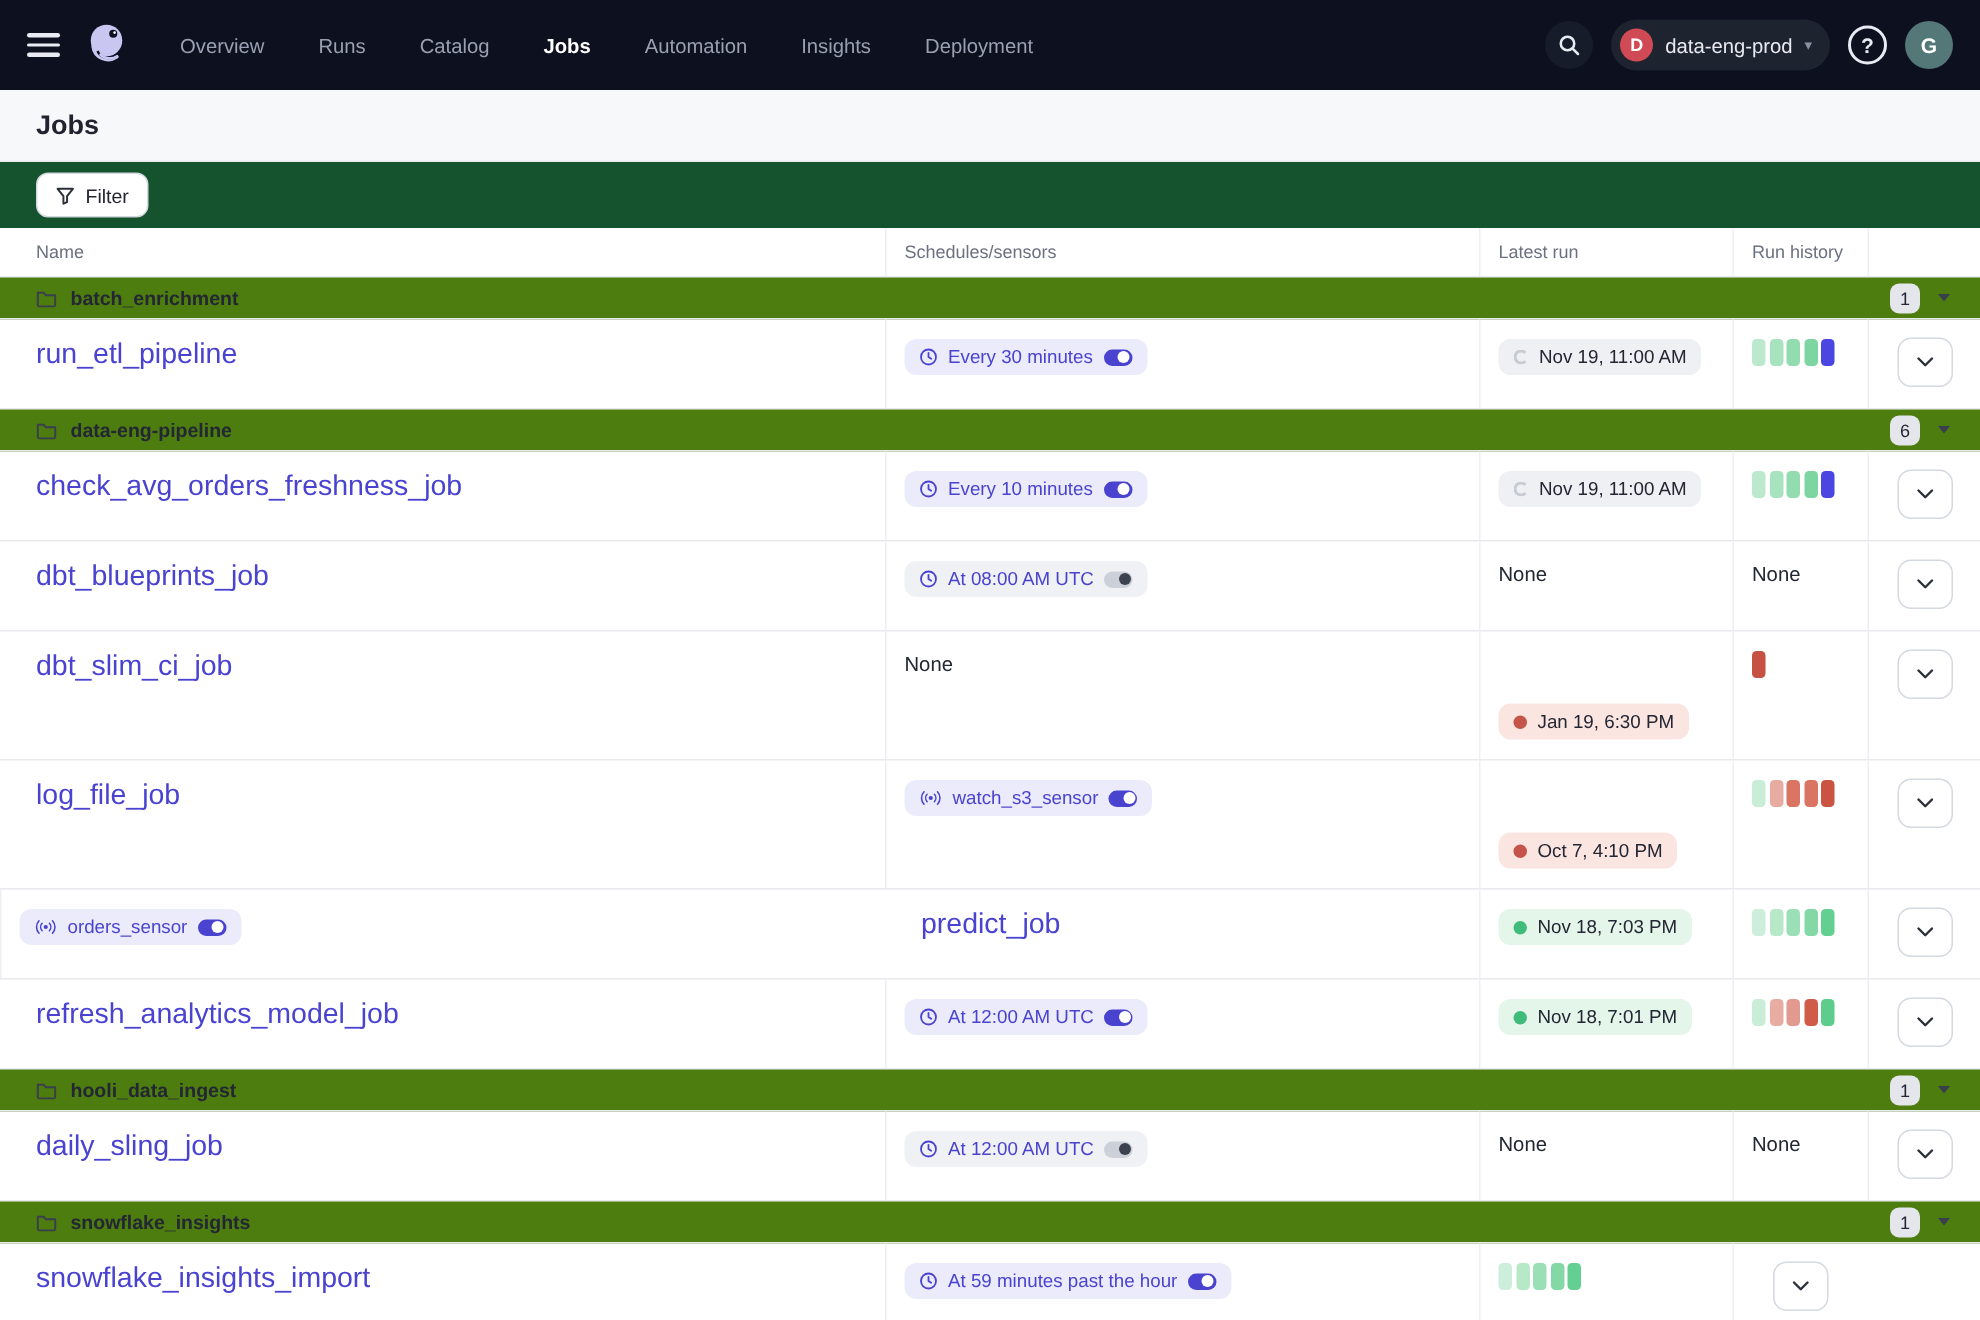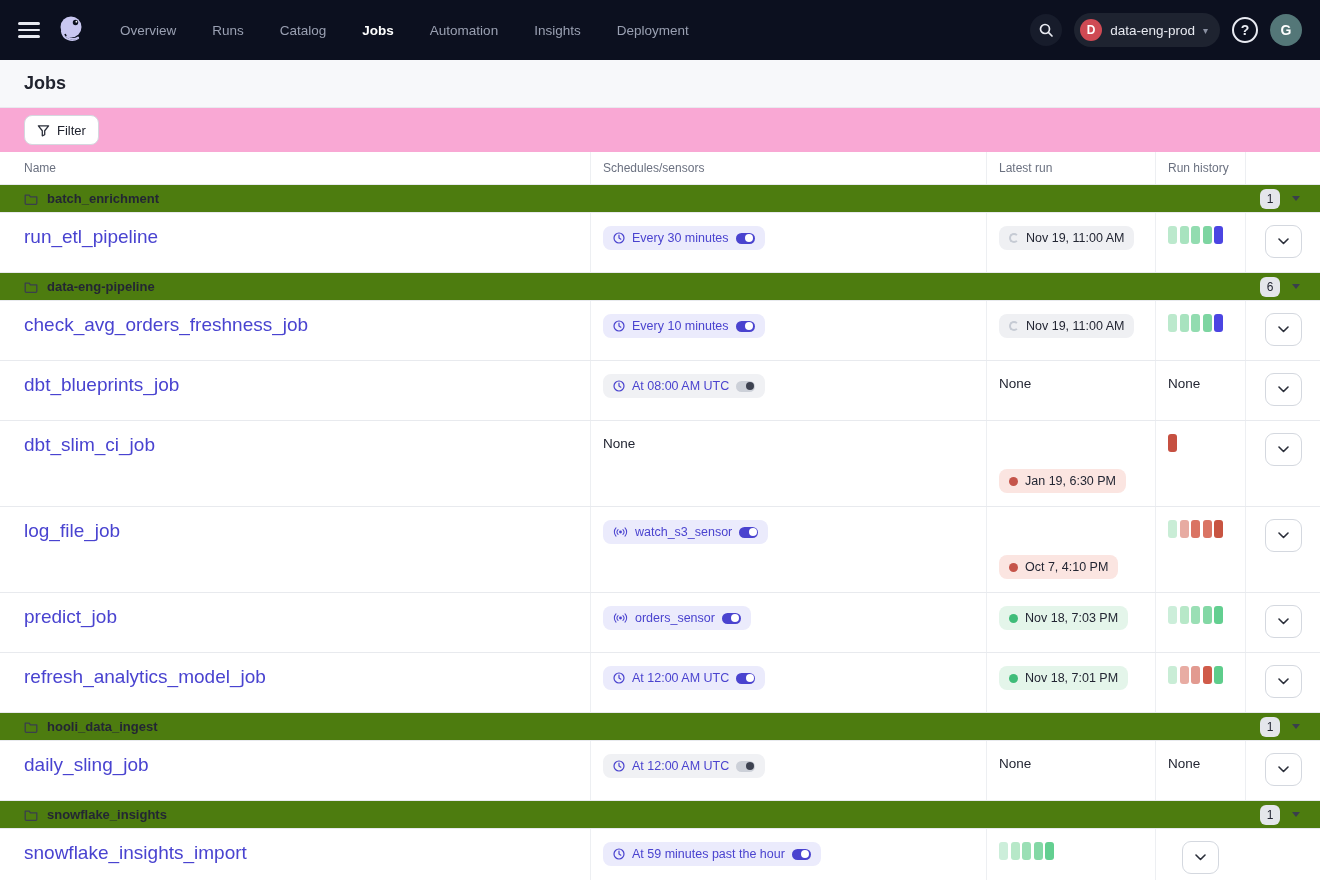--- a/index.html
+++ b/index.html
@@ -18,21 +18,21 @@
   .deploy-pill { display:flex; align-items:center; gap:8px; background:#1e2330; border-radius:17px; height:34px; padding:0 12px 0 6px; cursor:pointer; }
   .deploy-initial { width:22px; height:22px; border-radius:50%; background:#cf4a54; color:#fff; font-size:12px; font-weight:700; display:flex; align-items:center; justify-content:center; }
   .deploy-name { color:#e8eaf1; font-size:13.5px; }
   .deploy-caret { color:#8b91a2; font-size:10px; }
   .help-btn { width:26px; height:26px; border-radius:50%; border:2px solid #e9ebf2; background:transparent; color:#e9ebf2; font-size:14px; font-weight:700; display:flex; align-items:center; justify-content:center; cursor:pointer; }
   .avatar { width:32px; height:32px; border-radius:50%; background:#547778; color:#fff; font-size:14px; font-weight:600; display:flex; align-items:center; justify-content:center; cursor:pointer; }
 
   
   .page-header { height:48px; background:#f7f8fa; border-bottom:1px solid #e8eaee; display:flex; align-items:center; padding:0 24px; }
   .page-title { font-size:18px; font-weight:700; color:#21242f; }
-  .toolbar { height:44px; background:#f9a8d4; display:flex; align-items:center; padding:0 24px; }
+  .toolbar { height:44px; background:#14532d; display:flex; align-items:center; padding:0 24px; }
   .filter-btn { display:inline-flex; align-items:center; gap:7px; background:#fff; border:1px solid #d4d8df; border-radius:8px; height:30px; padding:0 12px; font-size:13px; color:#21242f; cursor:pointer; font-family:inherit; }
 
   
   .thead { display:grid; grid-template-columns:590px 396px 169px 90px 75px; height:33px; border-bottom:1px solid #e8eaee; }
   .th { font-size:12px; color:#6b7180; display:flex; align-items:center; padding:0 12px; border-left:1px solid #edeff2; }
   .th:first-child { padding-left:24px; border-left:none; }
 
   .group-row { height:28px; background:#4d7c0f; border-bottom:1px solid #e8eaee; display:flex; align-items:center; padding:0 20px 0 24px; gap:9px; cursor:pointer; }
   .group-name { font-size:13px; font-weight:700; color:#232633; }
   .group-right { margin-left:auto; display:flex; align-items:center; gap:12px; }
@@ -311,34 +311,34 @@
   <div class="action-cell">
       <button class="expand-btn">
         <svg width="11" height="7" viewBox="0 0 11 7">
           <path d="M1 1l4.5 4.5L10 1" stroke="#2b2f3a" stroke-width="1.6" fill="none" stroke-linecap="round" stroke-linejoin="round"></path>
         </svg>
       </button>
     </div>
 </div>
 
 <div class="job-row">
-  <div class="cell name-cell"><a class="job-link">predict_job</a></div>
   <div class="cell">
     <span class="badge lavender">
       <svg width="15" height="12" viewBox="0 0 16 12">
           <circle cx="8" cy="6" r="1.5" fill="currentColor"></circle>
           <path d="M5.4 3.4a3.8 3.8 0 0 0 0 5.2" stroke="currentColor" stroke-width="1.1" fill="none" stroke-linecap="round"></path>
           <path d="M10.6 3.4a3.8 3.8 0 0 1 0 5.2" stroke="currentColor" stroke-width="1.1" fill="none" stroke-linecap="round"></path>
           <path d="M3.2 1.6a6.4 6.4 0 0 0 0 8.8" stroke="currentColor" stroke-width="1.1" fill="none" stroke-linecap="round"></path>
           <path d="M12.8 1.6a6.4 6.4 0 0 1 0 8.8" stroke="currentColor" stroke-width="1.1" fill="none" stroke-linecap="round"></path>
         </svg>
       <span>orders_sensor</span>
       <span class="toggle on"></span>
     </span>
   </div>
+  <div class="cell name-cell"><a class="job-link">predict_job</a></div>
   <div class="cell">
     <span class="run-pill green">
       <span class="dot green"></span>
       <span>Nov 18, 7:03 PM</span>
     </span>
   </div>
   <div class="cell">
     <span class="chips">
       <span class="chip" style="background-color: rgb(204, 238, 218);"></span>
       <span class="chip" style="background-color: rgb(183, 232, 200);"></span>

